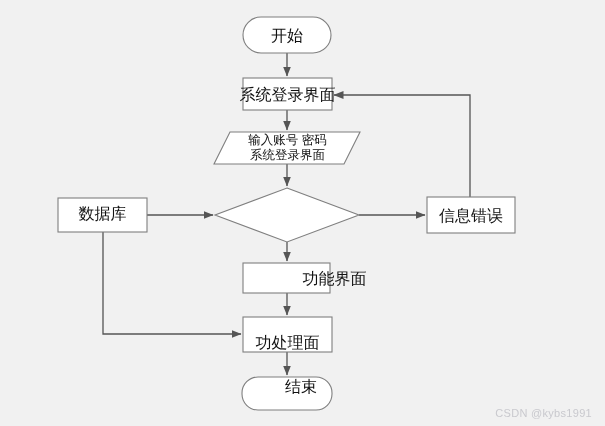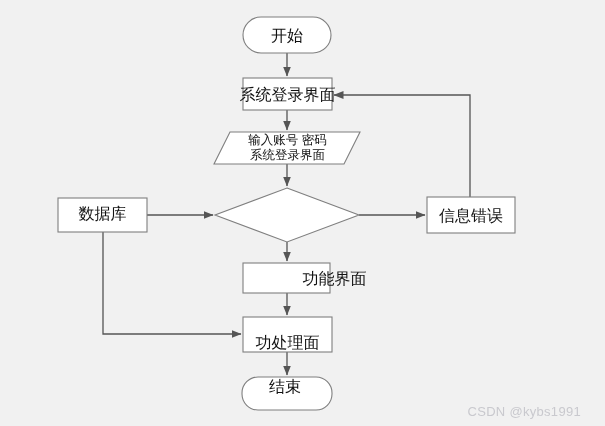--- a/index.html
+++ b/index.html
@@ -47,23 +47,23 @@
     text-align: center;
     font-size: 16px;
     line-height: 15px;
     color: var(--text);
     white-space: nowrap;
     pointer-events: none;
   }
   .label.two-line { flex-direction: column; font-size: 12.5px; }
   .watermark {
     position: absolute;
-    right: 24px;
+    right: 13px;
     bottom: 7px;
-    font-size: 13px;
+    font-size: 11px;
     letter-spacing: 0.3px;
     color: var(--watermark);
   }
 </style>
 </head>
 <body>
 
 <div class="canvas">
 
   <svg class="layer" width="605" height="426" viewBox="0 0 605 426" xmlns="http://www.w3.org/2000/svg">
@@ -106,16 +106,16 @@
 
 
   <div class="label" style="left:58px;  top:198px; width:89px; height:34px;font-family:Liberation Mono, monospace;">数据库</div>
 
   <div class="label" style="left:427px; top:197px; width:88px; height:36px;text-align:center;">信息错误</div>
 
   <div class="label" style="left:243px; top:263px; width:87px; height:30px;margin-left:48px;">功能界面</div>
 
   <div class="label" style="left:243px; top:317px; width:89px; height:50px;">功处理面</div>
 
-  <div class="label" style="left:240px; top:377px; width:90px; height:18px;border-radius:6px;">结束</div>
+  <div class="label" style="left:256px; top:377px; width:90px; height:18px;border-radius:6px;">结束</div>
 
   <div class="watermark">CSDN @kybs1991</div>
 </div>
 
 </body></html>

